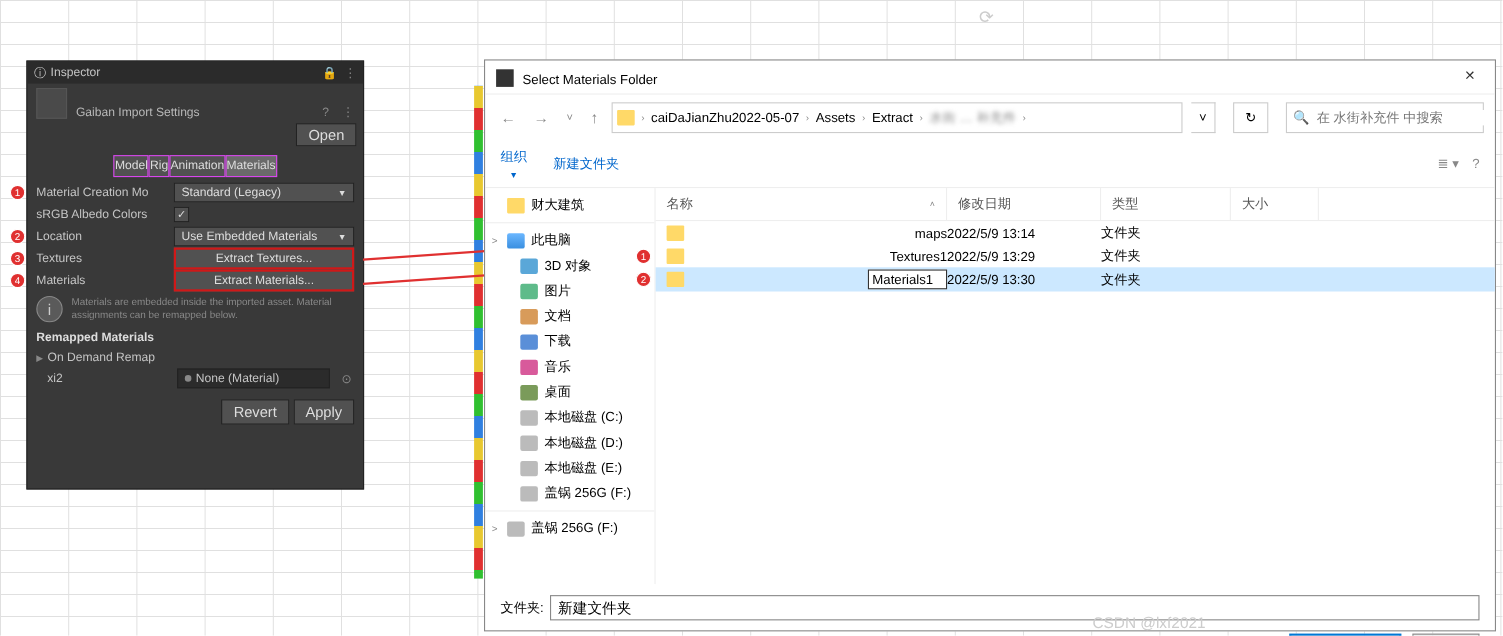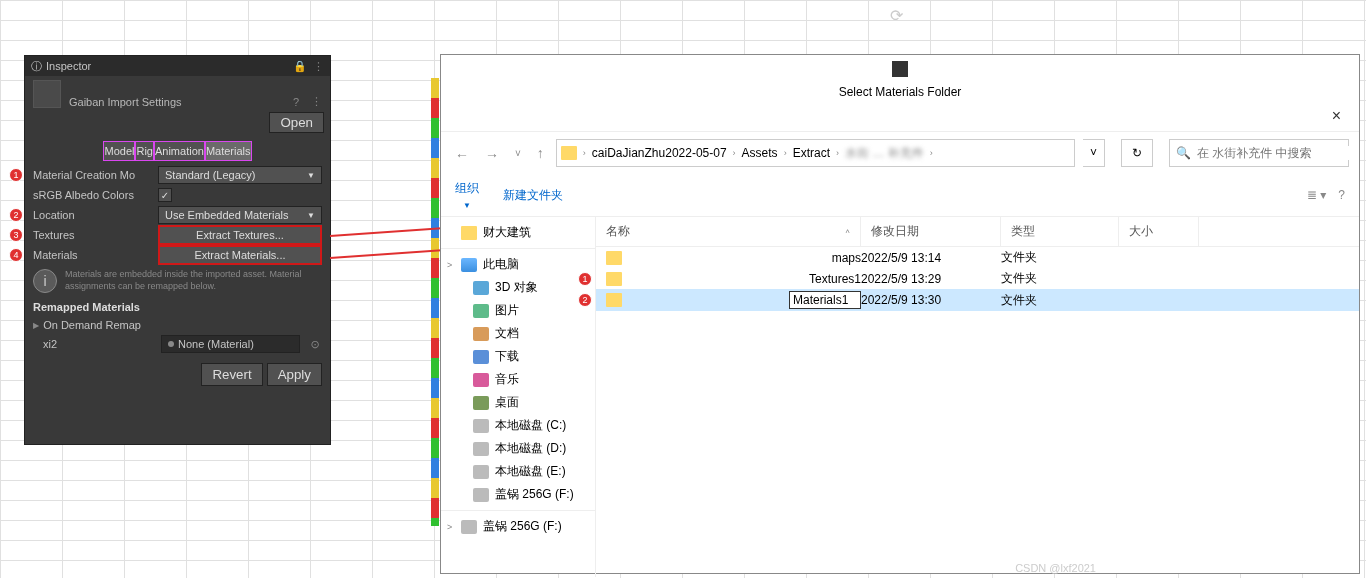--- a/index.html
+++ b/index.html
@@ -49,21 +49,21 @@
     .material-row { display: flex; align-items: center; padding: 2px 8px 2px 18px; gap: 8px; }
     .obj-field { flex: 1; background: #2b2b2b; border: 1px solid #222; padding: 2px 6px; display: flex; align-items: center; gap: 4px; }
     .obj-dot { width: 6px; height: 6px; border-radius: 50%; background: #888; }
     .obj-target { width: 14px; color: #888; text-align: center; cursor: pointer; }
     
     .footer-btns { display: flex; justify-content: flex-end; gap: 4px; padding: 8px; }
     .footer-btn { background: #515151; border: 1px solid #222; color: #ddd; padding: 3px 10px; cursor: pointer; }
     
     
     .dialog { position: absolute; left: 440px; top: 54px; width: 920px; height: 520px; background: #fff; border: 1px solid #888; font-size: 12px; }
-    .dialog-title { display: flex; align-items: center; padding: 6px 10px; gap: 8px; border-bottom: 1px solid #eee; flex-direction: column; }
+    .dialog-title { display: flex; align-items: flex-end; padding: 6px 10px; gap: 8px; border-bottom: 1px solid #eee; }
     .dialog-title-icon { width: 16px; height: 16px; background: #333; }
     .dialog-close { margin-left: auto; font-size: 16px; cursor: pointer; color: #333; padding: 0 8px; }
     
     .dialog-nav { display: flex; align-items: center; padding: 4px 10px; gap: 8px; height: 42px; }
     .nav-btn { color: #888; padding: 4px; cursor: pointer; font-size: 14px; }
     .address { flex: 1; display: flex; align-items: center; border: 1px solid #ccc; height: 28px; padding: 0 4px; gap: 2px; }
     .addr-folder-icon { width: 16px; height: 14px; background: #ffd968; border-radius: 1px; margin-right: 4px; }
     .addr-seg { padding: 2px 4px; cursor: pointer; display: flex; align-items: center; gap: 4px; }
     .addr-sep { color: #888; font-size: 9px; }
     .addr-drop { border: 1px solid #ccc; border-left: none; width: 22px; height: 28px; display: flex; align-items: center; justify-content: center; cursor: pointer; }
@@ -115,21 +115,21 @@
     .folder-field { display: flex; align-items: center; gap: 6px; margin-bottom: 12px; }
     .folder-field label { white-space: nowrap; }
     .folder-field input { flex: 1; border: 1px solid #888; padding: 3px 6px; }
     .footer-actions { display: flex; justify-content: flex-end; gap: 10px; }
     .dlg-btn { border: 1px solid #888; background: #e8e8e8; padding: 4px 16px; cursor: pointer; }
     .dlg-btn.primary { border: 2px solid #0078d7; }
     
     
     .arrows { position: absolute; left: 0; top: 0; width: 630px; height: 300px; pointer-events: none; }
     
-    .watermark { position: absolute; right: 270px; bottom: 4px; color: #ccc; font-size: 11px; }
+    .watermark { position: absolute; right: 270px; bottom: 4px; color: #ccc; font-size: 14px; }
     .top-handle { position: absolute; left: 890px; top: 6px; color: #ccc; font-size: 16px; }
     .color-strip { position: absolute; left: 431px; top: 78px; width: 8px; height: 448px; background: repeating-linear-gradient(to bottom, #e8c830 0 20px, #e03030 20px 40px, #30c030 40px 60px, #3080e0 60px 80px); }
   </style>
 </head>
 <body>
 
 <div class="grid-bg"></div>
 <div class="top-handle">⟳</div>
 <div class="color-strip"></div>
 

